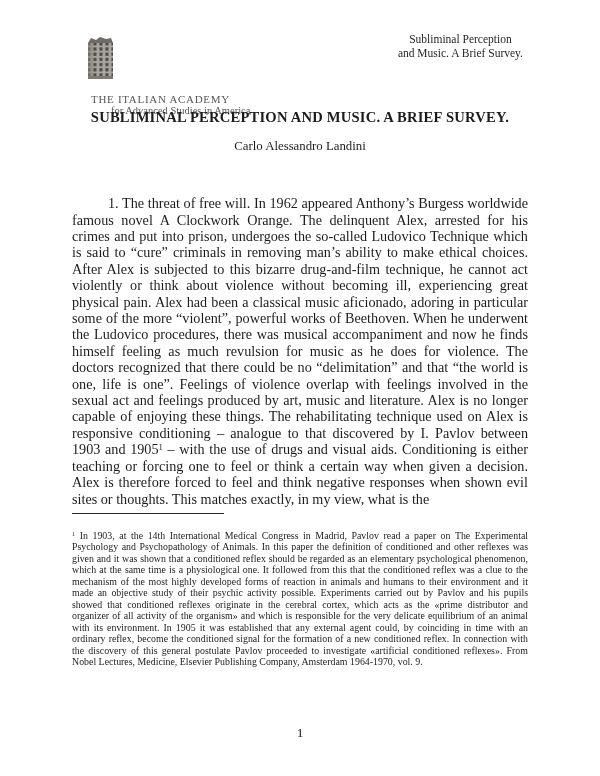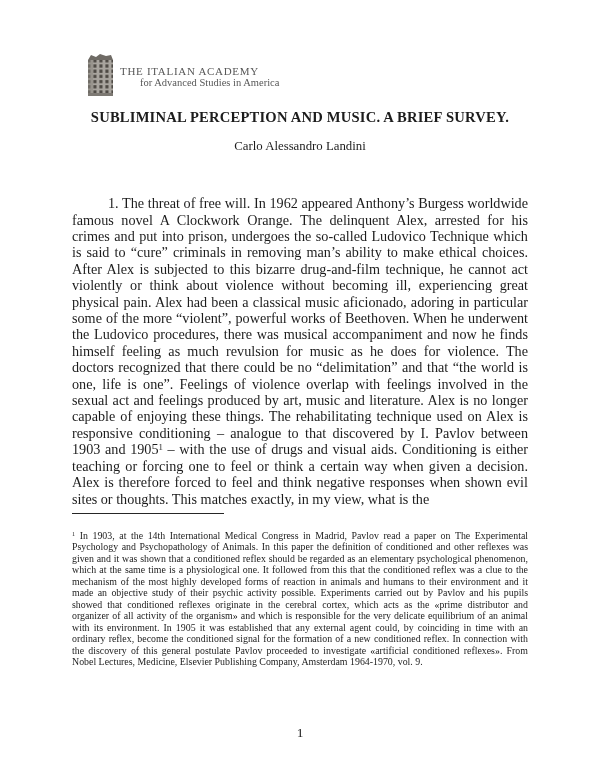--- a/index.html
+++ b/index.html
@@ -7,21 +7,21 @@
     position:relative;
     width:600px; height:776px;
     background:#ffffff;
     font-family:"Liberation Serif", serif;
     color:#1c1c1c;
     overflow:hidden;
     margin:0 auto;
   }
 
   
-  .logo { position:absolute; left:86px; top:53px; display:flex; align-items:flex-start; }
+  .logo { position:absolute; left:86px; top:36px; display:flex; align-items:flex-start;flex-direction:column; }
   .logo svg { display:block; }
   .logo-text { margin-left:5px; margin-top:12px; color:#575757; }
   .logo-name { font-size:11px; line-height:12px; letter-spacing:0.7px; white-space:nowrap; }
   .logo-sub  { font-size:10.5px; line-height:12px; white-space:nowrap;margin-left:20px; }
 
   .running-title {
     position:absolute; top:33px; right:77px;
     text-align:center; font-size:11.5px; line-height:13.8px; color:#262626;
   }
 
@@ -81,20 +81,24 @@
         <rect x="2" y="7" width="5" height="36" fill="#8a8680" opacity="0.55"></rect>
         <rect x="2" y="40" width="25" height="3" fill="#7d7973"></rect>
       </svg>
     </span>
     <div class="logo-text">
       <div class="logo-name">THE ITALIAN ACADEMY</div>
       <div class="logo-sub">for Advanced Studies in America</div>
     </div>
   </div>
 
+  <div class="running-title">
+    <div>Subliminal Perception</div>
+    <div>and Music.  A Brief Survey.</div>
+  </div>
 
   <div class="title">SUBLIMINAL PERCEPTION AND MUSIC. A BRIEF SURVEY.</div>
   <div class="author">Carlo Alessandro Landini</div>
 
   <p class="body-par"><span class="bold">1. The threat of free will.</span><span> In 1962 appeared Anthony’s Burgess worldwide famous novel </span><span class="italic">A Clockwork Orange</span><span>. The delinquent Alex, arrested for his crimes and put into prison, undergoes the so-called </span><span class="italic">Ludovico Technique</span><span>  which is said to “cure” criminals in removing man’s ability to make ethical choices. After Alex is subjected to this bizarre drug-and-film technique, he cannot act violently or think about violence without becoming ill, experiencing great physical pain. Alex had been a classical music </span><span class="italic">aficionado</span><span>, adoring in particular some of the more “violent”, powerful works of Beethoven. When he underwent the Ludovico procedures, there was musical accompaniment and now he finds himself feeling as much revulsion for music as he does for violence. The doctors recognized that there could be no “delimitation” and that “the world is one, life is one”. Feelings of violence overlap with feelings involved in the sexual act and feelings produced by art, music and literature. Alex is no longer capable of enjoying these things. The rehabilitating technique used on Alex is </span><span class="italic">responsive conditioning</span><span> – analogue to that discovered by I. Pavlov between 1903 and 1905</span><sup>1</sup><span> – with the use of drugs and visual aids. Conditioning is either teaching or forcing one to feel or think a certain way when given a decision.  Alex is therefore forced to feel and think negative responses when shown evil sites or thoughts. This matches exactly, in my view, what is the</span></p>
 
   <div class="fn-rule"></div>
   <p class="footnote"><sup>1</sup><span> In 1903, at the 14th International Medical Congress in Madrid, Pavlov read a paper on </span><span class="italic">The Experimental Psychology and Psychopathology of Animals</span><span>. In this paper the definition of conditioned and other reflexes was given and it was shown that a conditioned reflex should be regarded as an elementary psychological phenomenon, which at the same time is a physiological one. It followed from this that the conditioned reflex was a clue to the mechanism of the most highly developed forms of reaction in animals and humans to their environment and it made an objective study of their psychic activity possible. Experiments carried out by Pavlov and his pupils showed that conditioned reflexes originate in the cerebral cortex, which acts as the «prime distributor and organizer of all activity of the organism» and which is responsible for the very delicate equilibrium of an animal with its environment. In 1905 it was established that any external agent could, by coinciding in time with an ordinary reflex, become the conditioned signal for the formation of a new conditioned reflex. In connection with the discovery of this general postulate Pavlov proceeded to investigate «artificial conditioned reflexes». From </span><span class="italic">Nobel Lectures, Medicine</span><span>, Elsevier Publishing Company, Amsterdam 1964-1970, vol. 9.</span></p>
 
   <div class="page-num">1</div>

